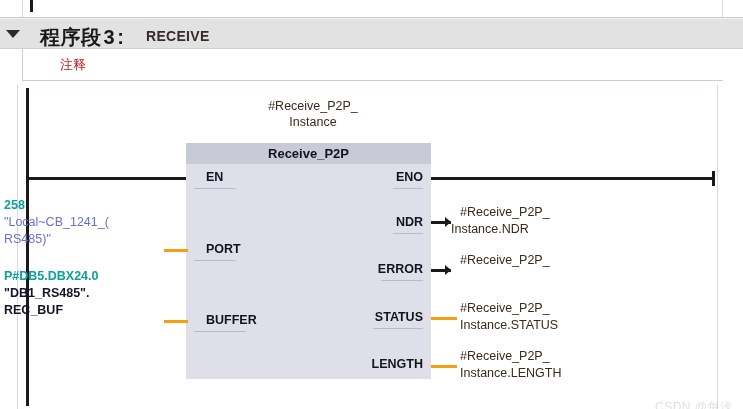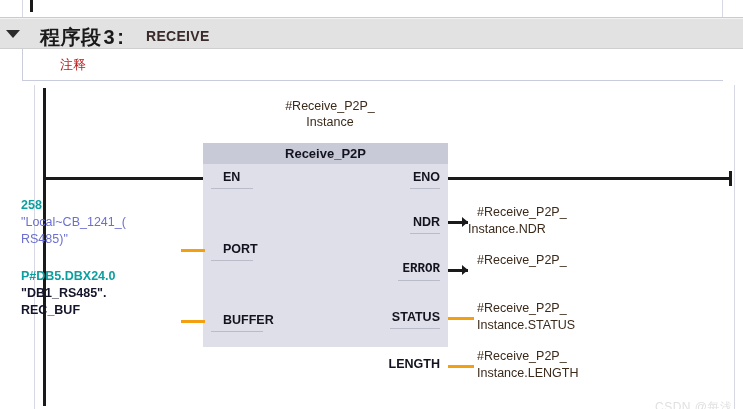--- a/index.html
+++ b/index.html
@@ -104,21 +104,21 @@
     position: absolute;
     left: 37px; top: 7px;
     font-size: 13px;
     color: #b91c1c;
     white-space: nowrap;
   }
 
   
   .canvas {
     position: absolute;
-    left: 34px; top: 85px;
+    left: 17px; top: 85px;
     width: 701px; height: 324px;
     background: #ffffff;
     border-left: 1px solid #d6d8e4;
     border-right: 1px solid #d6d8e4;
     box-sizing: border-box;
   }
 
   
   .power-rail {
     position: absolute;
@@ -155,21 +155,21 @@
     text-align: center;
     font-size: 12.5px;
     color: #3b2a1a;
     line-height: 16px;
   }
 
   
   .fb-box {
     position: absolute;
     left: 168px; top: 58px;
-    width: 245px; height: 204px;
+    width: 245px; height: 236px;
     background: #dedfe8;
     box-sizing: border-box;
   }
   .fb-title {
     position: absolute;
     left: 0; top: 0;
     width: 245px; height: 21px;
     background: #c9cad8;
     text-align: center;
     font-size: 13px;
@@ -280,21 +280,21 @@
 
     <div class="pin left" style="top:170px;">BUFFER</div>
     <div class="pin-underline" style="left:8px; top:188px; width:52px;"></div>
 
     <div class="pin right" style="top:27px;">ENO</div>
     <div class="pin-underline" style="right:8px; top:45px; width:30px;"></div>
 
     <div class="pin right" style="top:72px;">NDR</div>
     <div class="pin-underline" style="right:8px; top:90px; width:30px;"></div>
 
-    <div class="pin right" style="top:119px;font-family:Liberation Mono, monospace;">ERROR</div>
+    <div class="pin right" style="top:119px;">ERROR</div>
     <div class="pin-underline" style="right:8px; top:137px; width:42px;"></div>
 
     <div class="pin right" style="top:167px;">STATUS</div>
     <div class="pin-underline" style="right:8px; top:185px; width:50px;"></div>
 
     <div class="pin right" style="top:214px;">LENGTH</div>
   </div>
 
   <div class="operand r" style="left:-14px; top:112px; width:176px;">
     <div class="val-teal">258</div>

